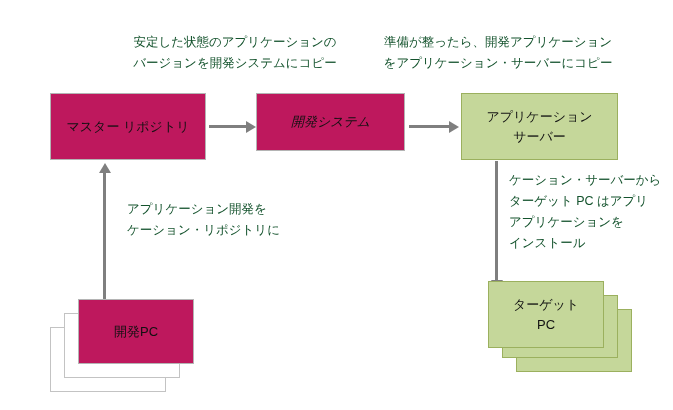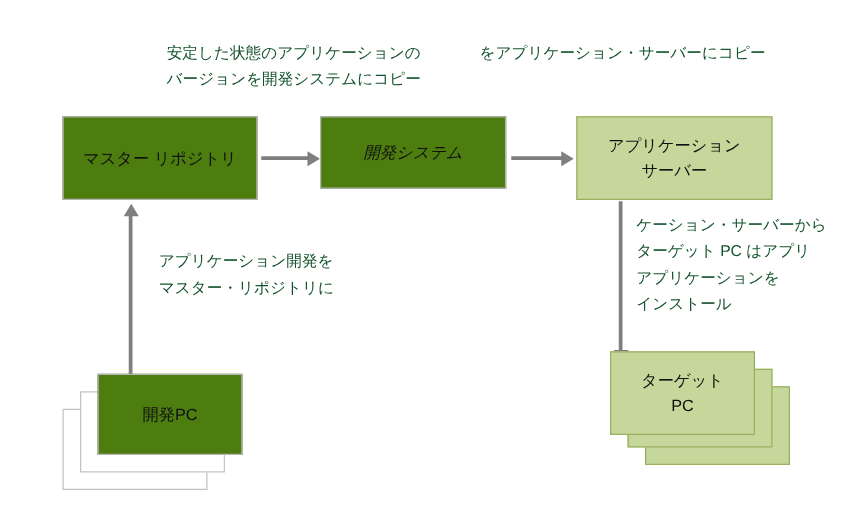--- a/index.html
+++ b/index.html
@@ -41,21 +41,21 @@
     align-items: center;
     justify-content: center;
     font-size: 13px;
     line-height: 20px;
     color: #111111;
     text-align: center;
   }
   .box .line { display: block; white-space: nowrap; }
 
   .box-plain {
-    background: #4d7c0f;
+    background: #be185d;
     border: 1px solid #b4b4b4;
     justify-content: center;
   }
   .box-green {
     background: #c5d79a;
     border: 1px solid #9bb05e;
   }
 
   
   .stack-back {
@@ -117,20 +117,21 @@
 <body>
 
 <div id="canvas">
 
   <div class="caption center" style="left:113px; top:32px; width:244px;">
     <span class="line">安定した状態のアプリケーションの</span>
     <span class="line">バージョンを開発システムにコピー</span>
   </div>
 
   <div class="caption center" style="left:378px; top:32px; width:240px;">
+    <span class="line">準備が整ったら、開発アプリケーション</span>
     <span class="line">をアプリケーション・サーバーにコピー</span>
   </div>
 
   <div class="box box-plain" style="left:50px; top:93px; width:156px; height:67px;">
     <span class="line">マスター リポジトリ</span>
   </div>
 
   <div class="box box-plain" style="left:256px; top:93px; width:149px; height:58px;font-style:italic;">
     <span class="line">開発システム</span>
   </div>
@@ -147,21 +148,21 @@
   <div class="arrow-h" style="left:409px; top:125px; width:41px;">
     <span class="head"></span>
   </div>
 
   <div class="arrow-v" style="left:103px; top:172px; height:129px;">
     <span class="head-up"></span>
   </div>
 
   <div class="caption left" style="left:117px; top:199px; width:160px;margin-left:10px;">
     <span class="line">アプリケーション開発を</span>
-    <span class="line">マスター・リポジトリに</span>
+    <span class="line">ケーション・リポジトリに</span>
   </div>
 
   <div class="arrow-v" style="left:495px; top:161px; height:120px;">
     <span class="head-down"></span>
   </div>
 
   <div class="caption left" style="left:509px; top:170px; width:165px;">
     <span class="line">ケーション・サーバーから</span>
     <span class="line">ターゲット PC はアプリ</span>
     <span class="line">アプリケーションを</span>

